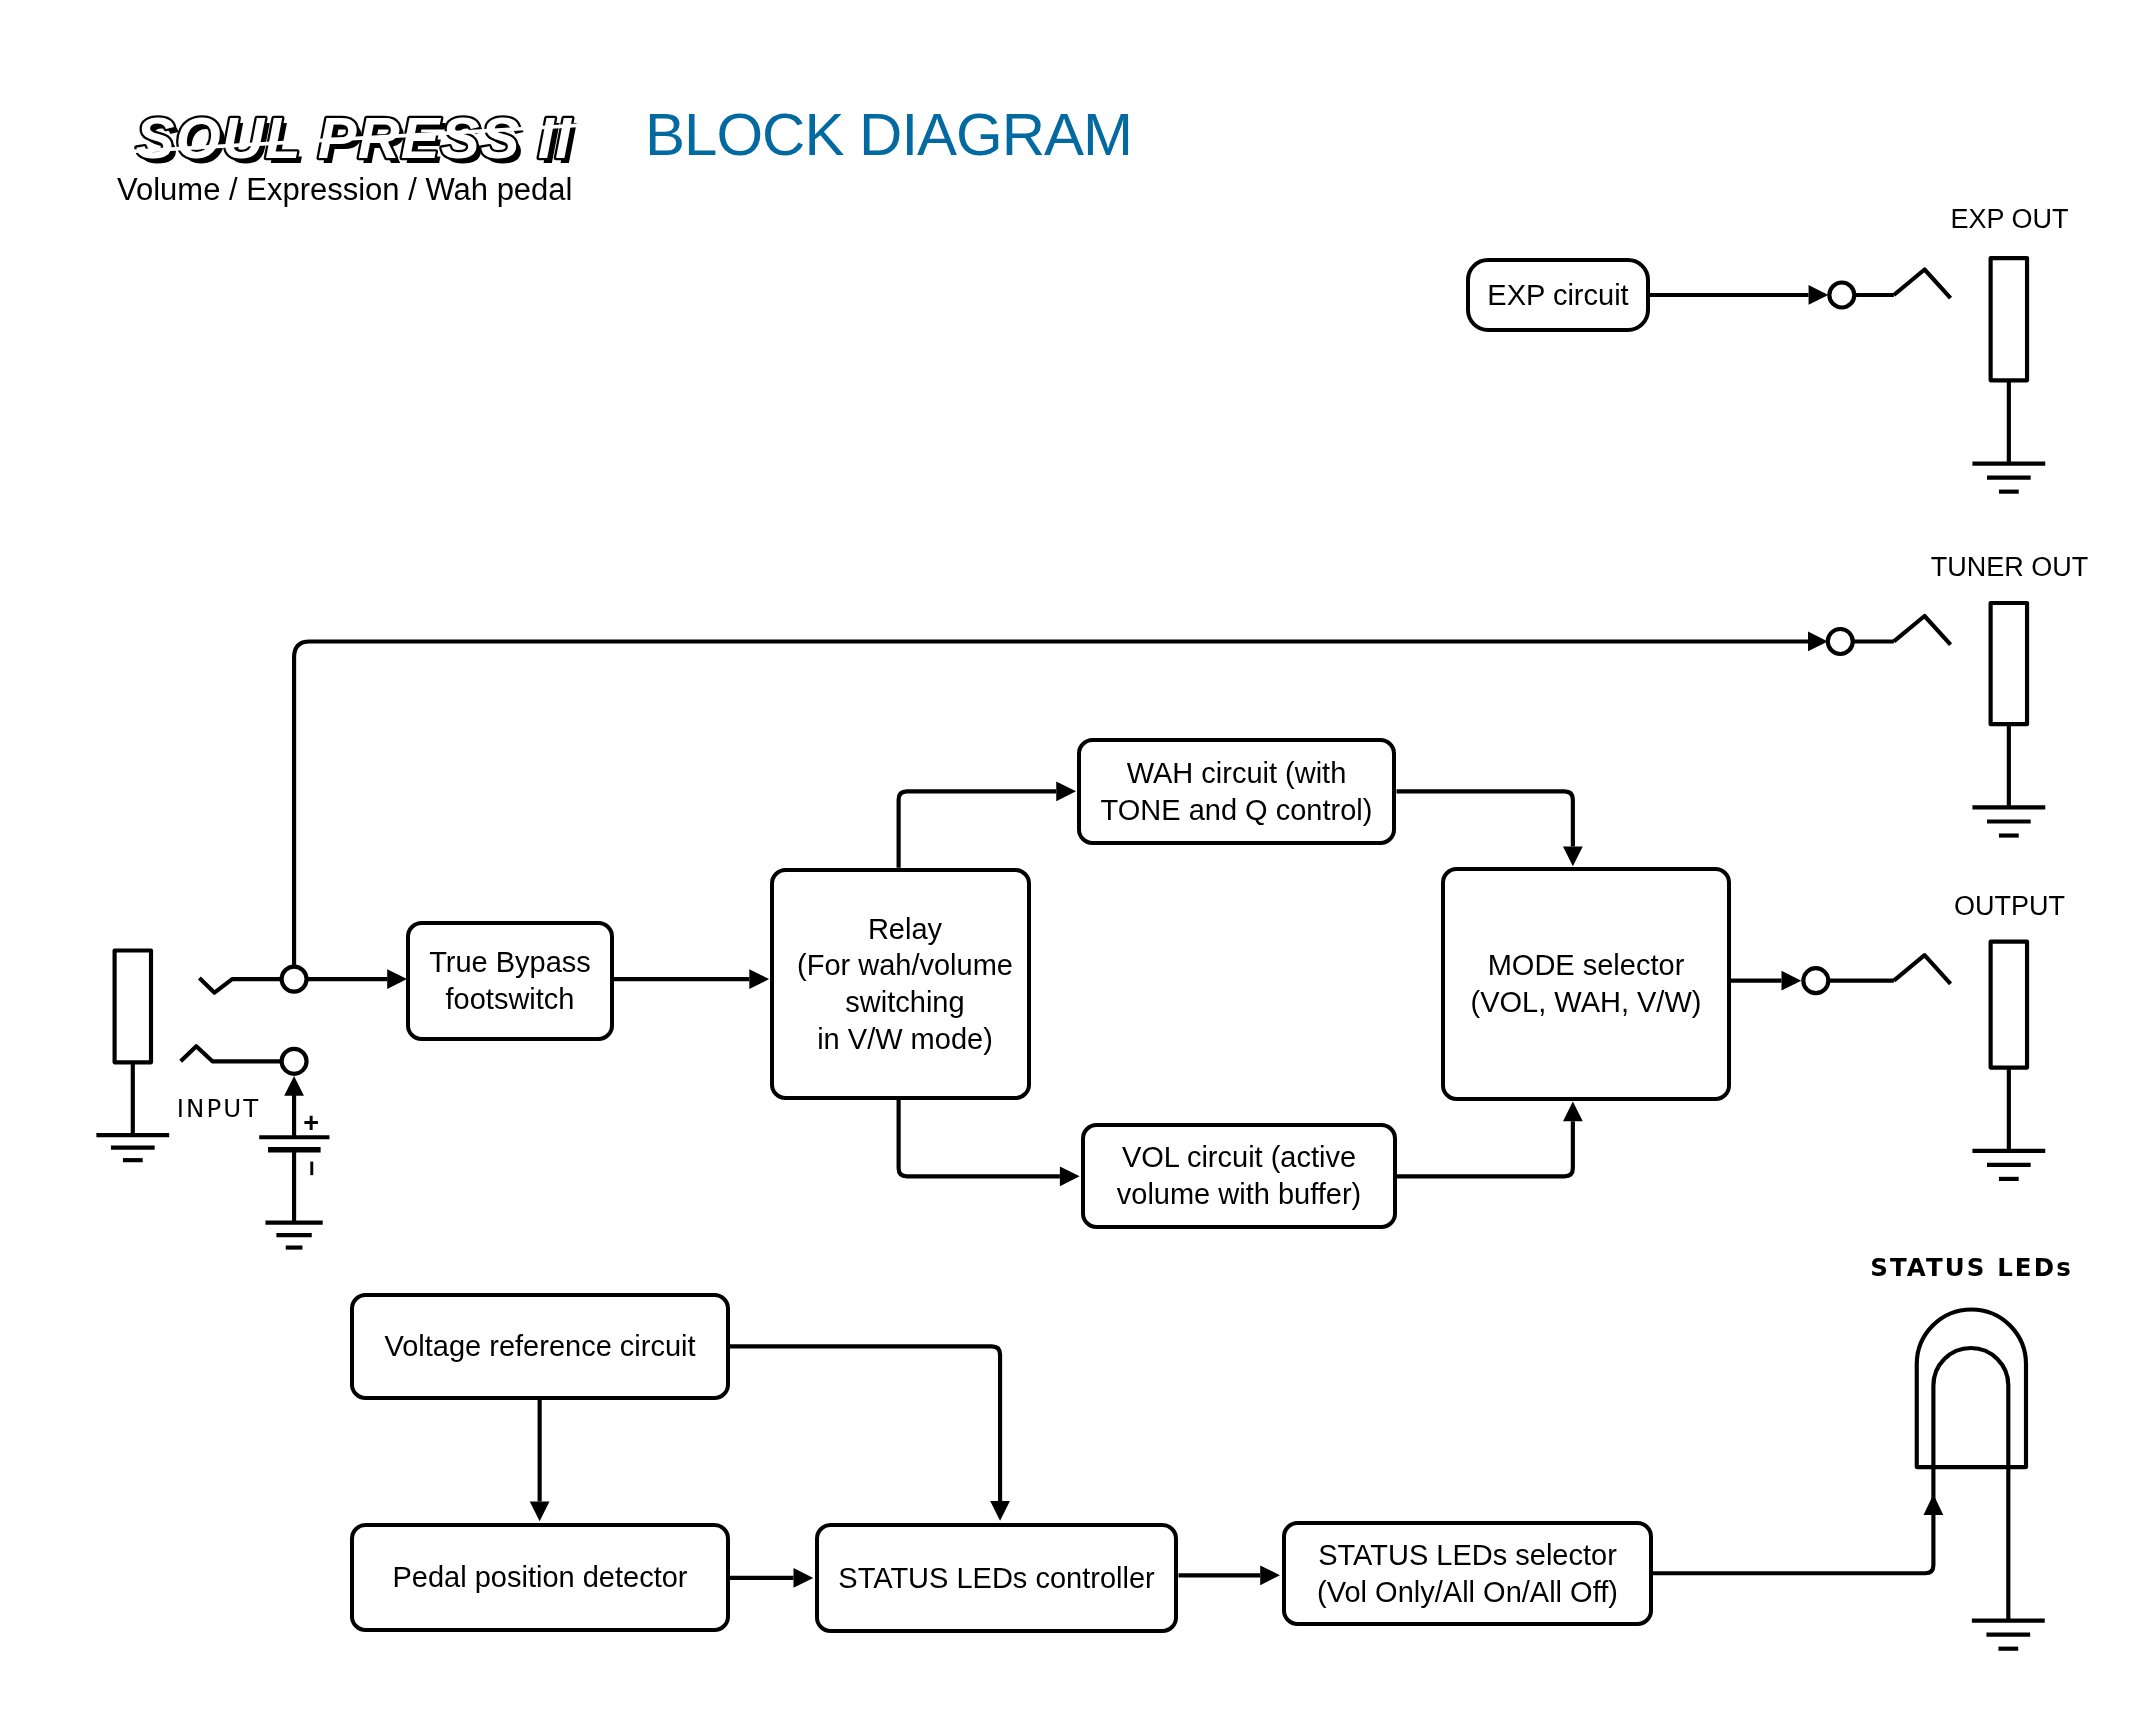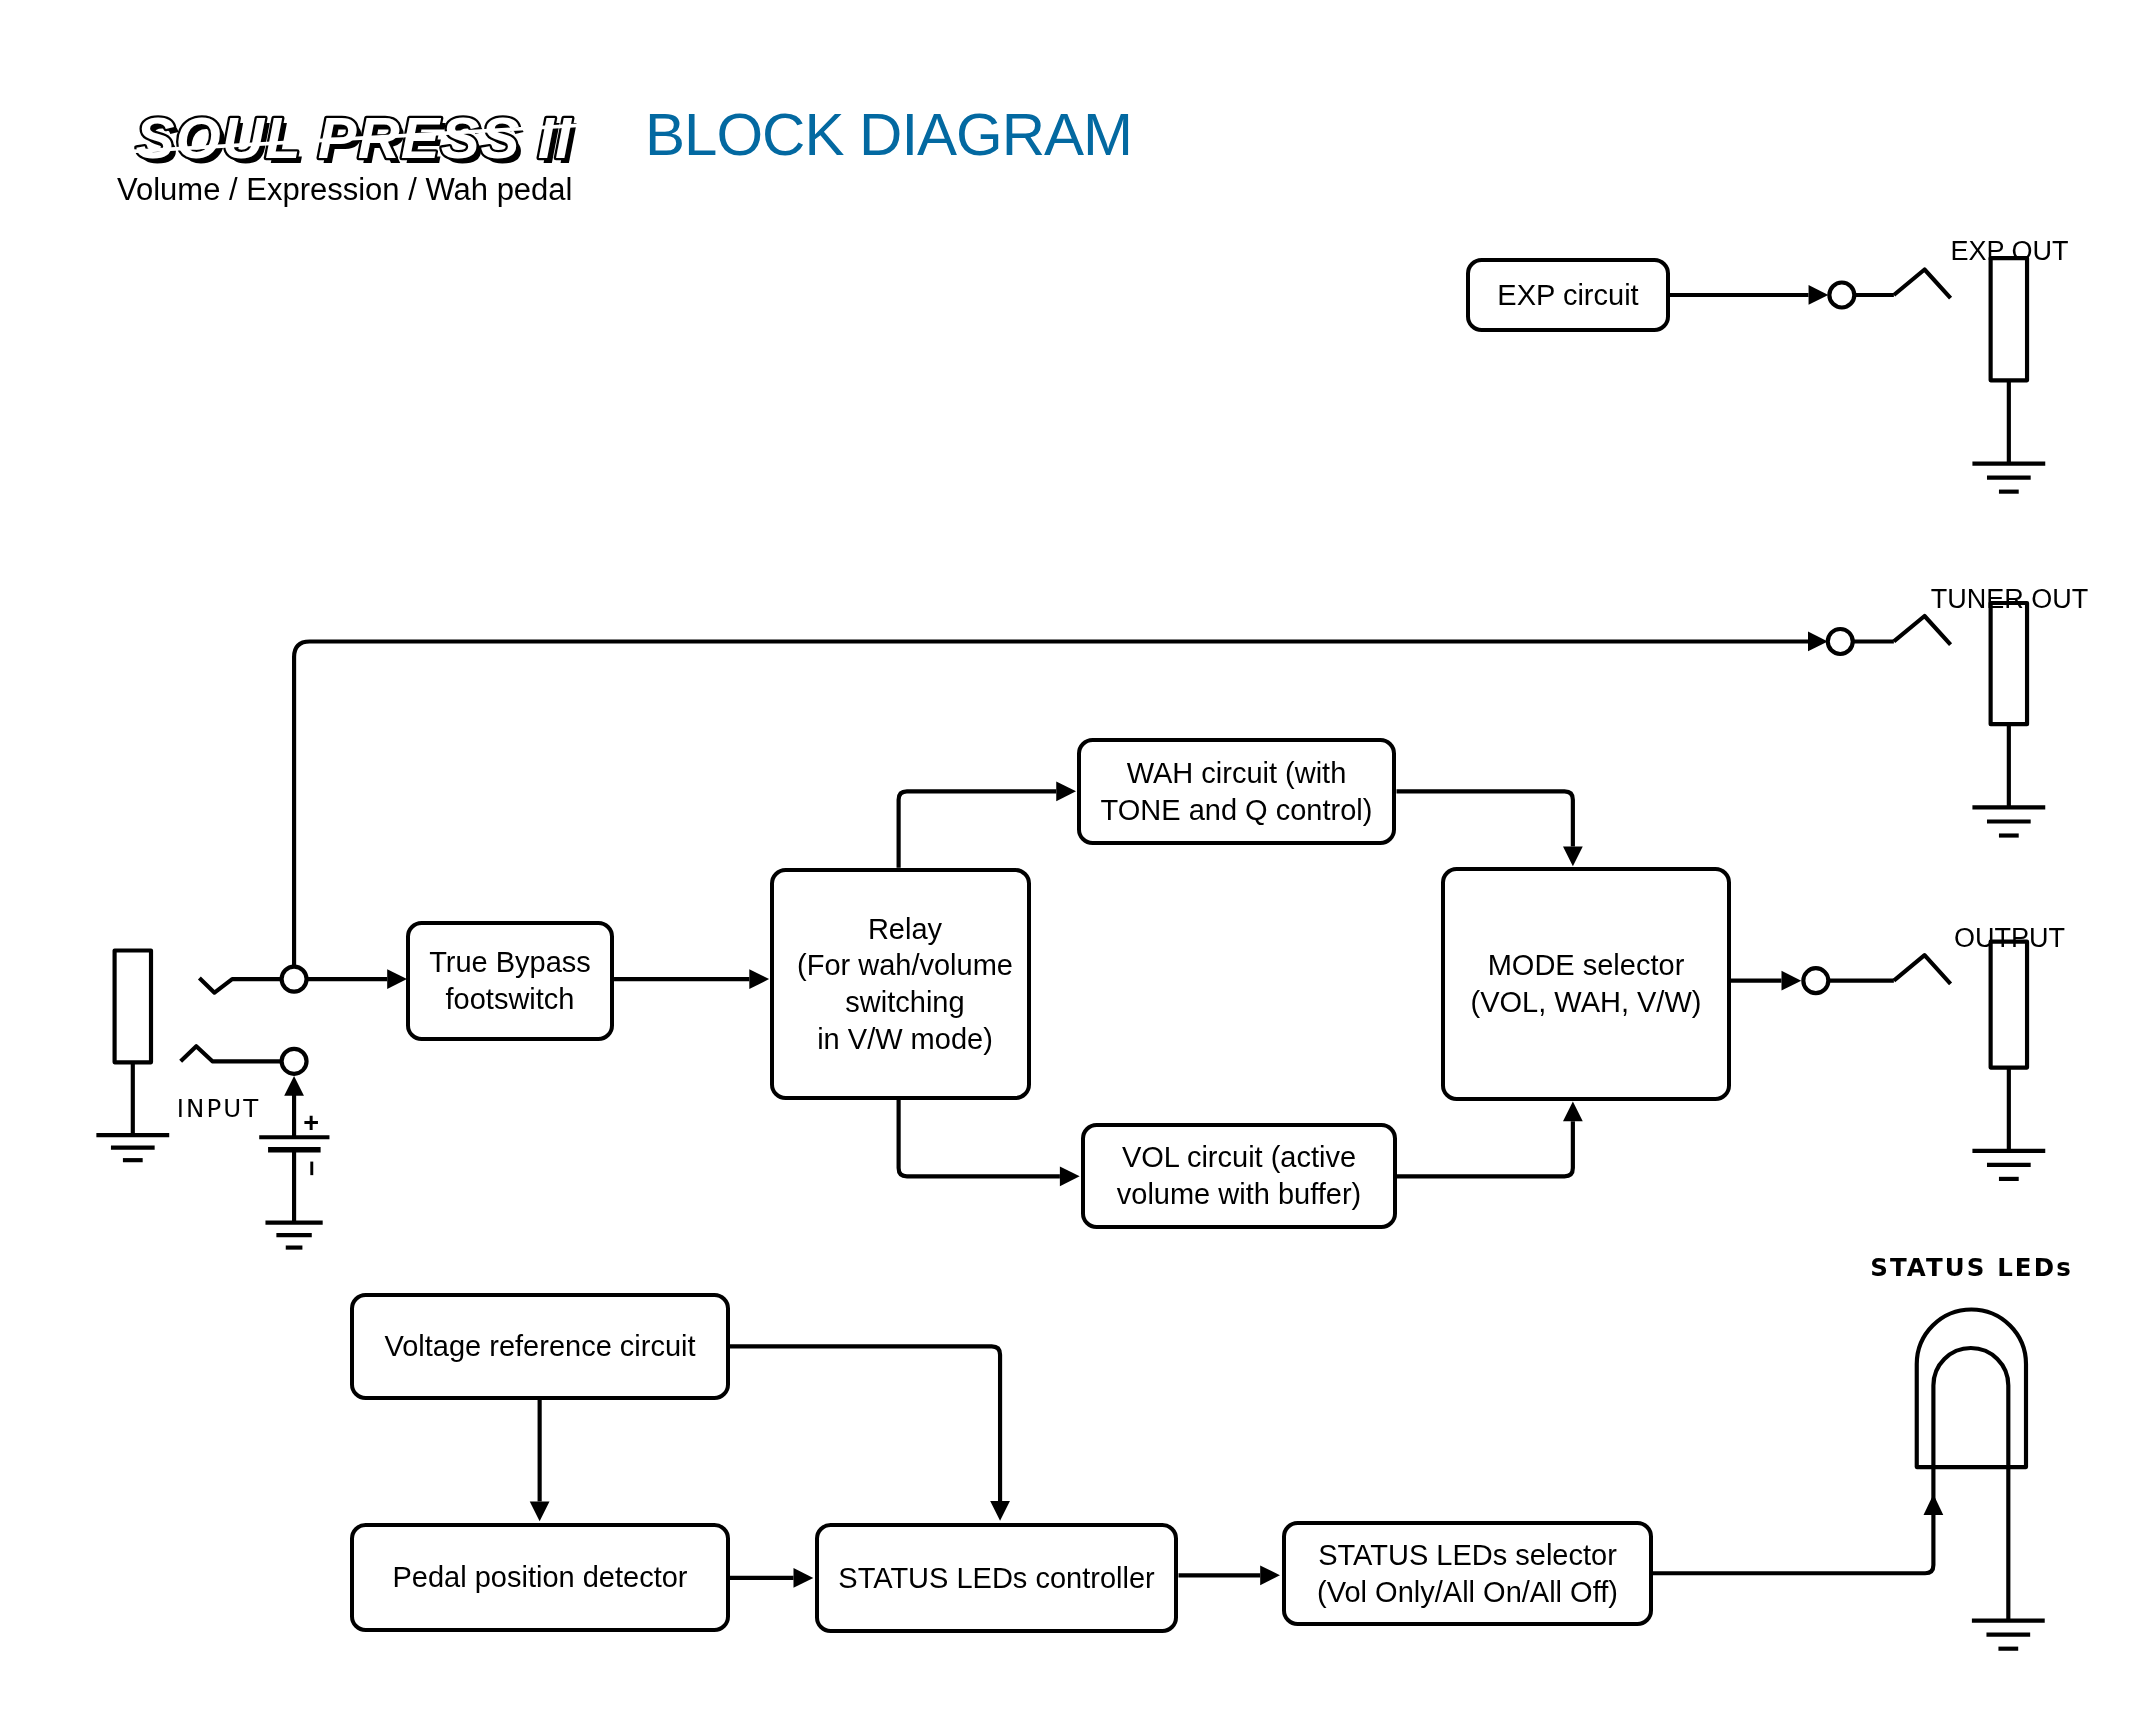--- a/index.html
+++ b/index.html
@@ -30,21 +30,21 @@
   .page-title{
     position:absolute;left:645px;top:100px;
     font-size:60px;font-weight:400;letter-spacing:-1px;color:#0369a1;
   }
   .logo-subtitle{
     position:absolute;left:117px;top:172px;width:468px;
     font-size:31px;font-weight:400;color:#000;
   }
   .port-label{
     position:absolute;
-    font-size:27px;color:#000;text-align:center;margin-top:32px;
+    font-size:27px;color:#000;text-align:center;
   }
   .port-label-alt{
     position:absolute;
     font-family:"DejaVu Sans", sans-serif;
     font-size:24.5px;color:#000;text-align:center;letter-spacing:2.1px;
   }
 </style>
 </head>
 <body>
 
@@ -210,21 +210,21 @@
 
   <div class="page-title">BLOCK DIAGRAM</div>
   <div class="logo-subtitle">Volume / Expression / Wah pedal</div>
 
   <div class="port-label" style="left:1899px;top:204px;width:221px;">EXP OUT</div>
   <div class="port-label" style="left:1899px;top:552px;width:221px;">TUNER OUT</div>
   <div class="port-label" style="left:1899px;top:891px;width:221px;">OUTPUT</div>
   <div class="port-label-alt" style="left:151px;top:1094px;width:135px;">INPUT</div>
   <div class="port-label-alt" style="left:1852px;top:1253px;width:239px;font-weight:bold;">STATUS LEDs</div>
 
-  <div class="block" style="left:1466px;top:258px;width:204px;height:74px;">
+  <div class="block" style="left:1466px;top:258px;width:184px;height:74px;border-radius:22px;">
     <span class="block-label">EXP circuit</span>
   </div>
 
   <div class="block" style="left:406px;top:921px;width:208px;height:120px;">
     <span class="block-label">True Bypass
 footswitch</span>
   </div>
 
   <div class="block" style="left:770px;top:868px;width:261px;height:232px;padding-left:9px;">
     <span class="block-label">Relay

